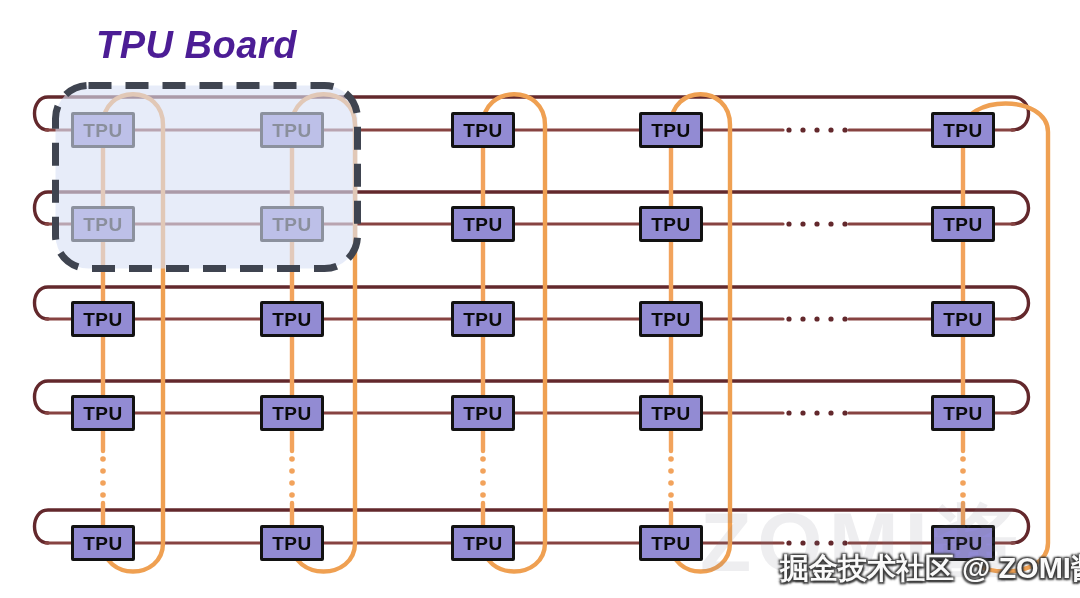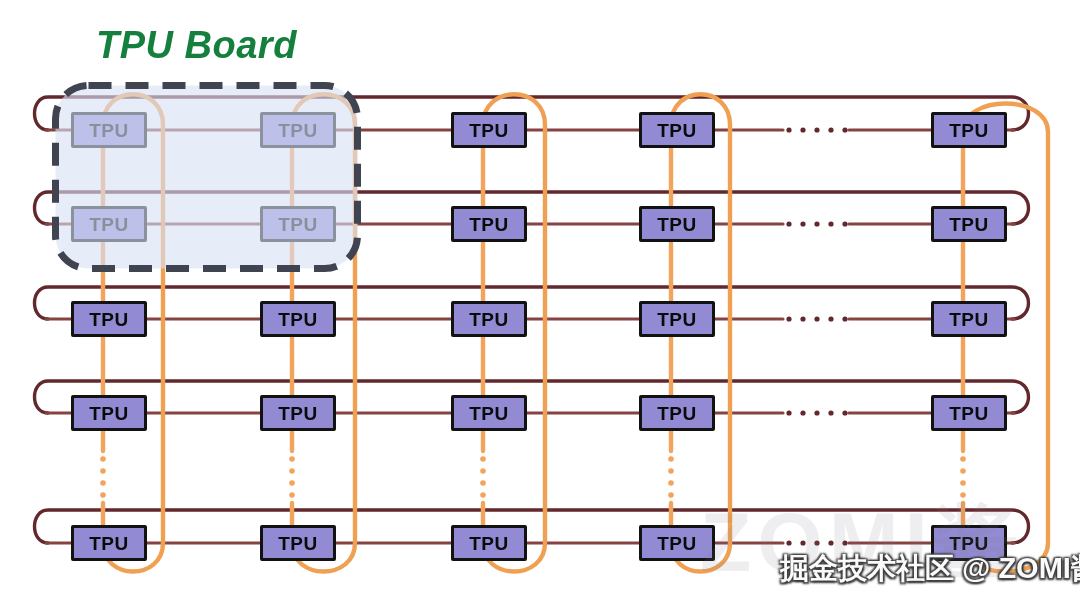--- a/index.html
+++ b/index.html
@@ -14,21 +14,21 @@
   
   .row-wrap{fill:none;stroke:var(--row-wrap-color,#63282c);stroke-width:3.4;stroke-linecap:round;}
   .row-through{fill:none;stroke:var(--row-link-color,#874341);stroke-width:3.2;stroke-linecap:round;}
   .row-dot{fill:var(--row-wrap-color,#63282c);}
   .col-wrap{fill:none;stroke:var(--col-wrap-color,#efa052);stroke-width:4.4;stroke-linecap:round;}
   .col-through{fill:none;stroke:var(--col-link-color,#f2a35c);stroke-width:4.4;stroke-linecap:round;}
   .col-dot{fill:var(--col-link-color,#f2a35c);}
   
   .tpu{
     position:absolute;
-    width:76px;height:36px;
+    width:64px;height:36px;
     box-sizing:border-box;
     background:var(--node-fill,#928bd3);
     border:3px solid var(--node-border,#121212);
     border-radius:2px;
     display:flex;align-items:center;justify-content:center;
   }
   .tpu span{
     font-weight:bold;font-size:19px;letter-spacing:.5px;
     color:#0b0b0b;line-height:1;
   }
@@ -36,21 +36,21 @@
   .board-rect{
     fill:var(--board-fill,rgba(216,224,245,0.62));
     stroke:var(--board-border,#3f4450);
     stroke-width:7;
     stroke-dasharray:23 14;
     stroke-linecap:butt;
   }
   .title{
     position:absolute;left:96px;top:24px;
     font-size:38px;font-weight:bold;font-style:italic;
-    color:#15803d;letter-spacing:.5px;
+    color:#4c1d95;letter-spacing:.5px;
     white-space:nowrap;
   }
   .wm-large{
     position:absolute;left:700px;top:486px;
     font-size:84px;font-weight:bold;letter-spacing:6px;
     color:rgba(125,125,138,0.13);
     white-space:nowrap;pointer-events:none;
   }
   .wm{
     position:absolute;left:780px;top:549px;

